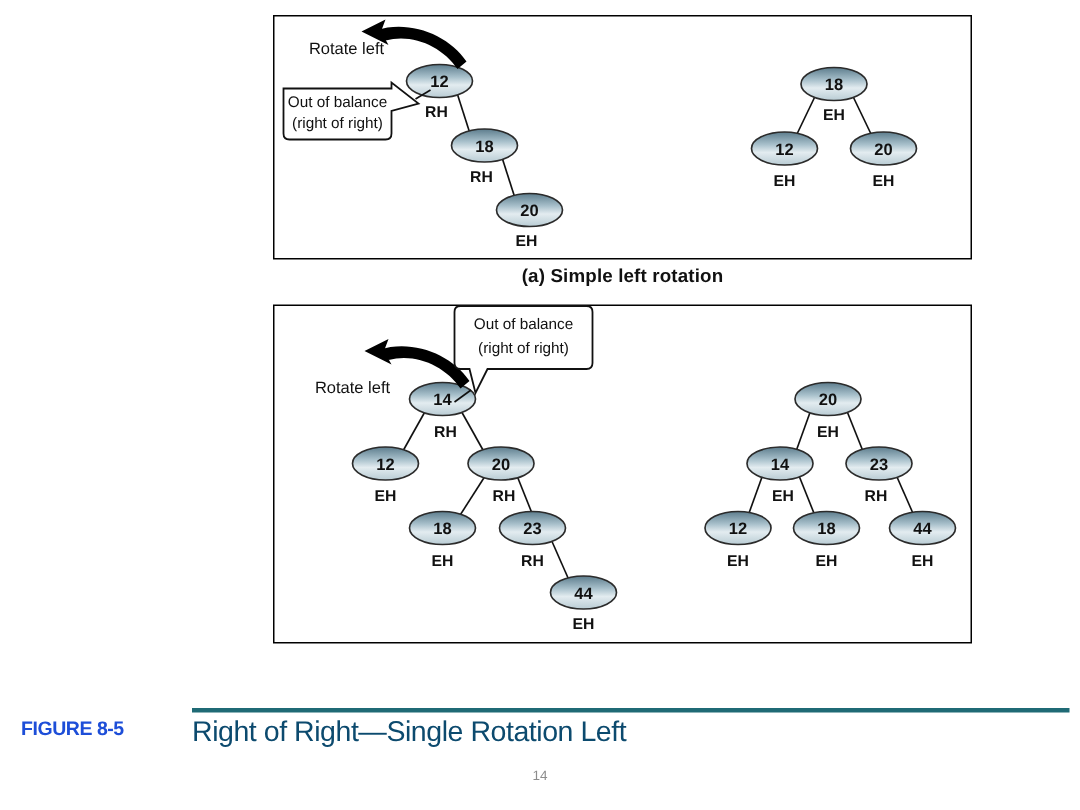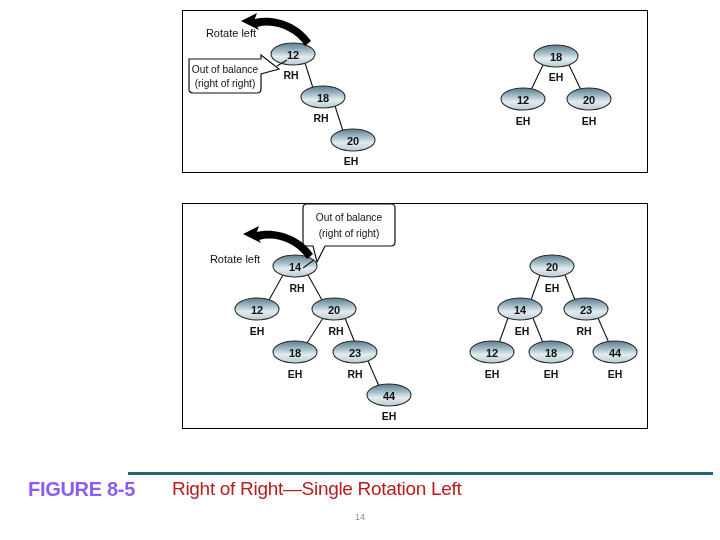--- a/index.html
+++ b/index.html
@@ -104,37 +104,35 @@
     top: 472px;
     width: 585px;
     height: 2.6px;
     background: #1f6a75;
   }
   #figure-label {
     position: absolute;
     left: 14px;
     top: 478px;
     font-family: "Liberation Sans", sans-serif;
-    font-size: 20px;
+    font-size: 13px;
     font-weight: bold;
-    color: #8b5cf6;
+    color: #1d4ed8;
     letter-spacing: -0.3px;
     white-space: nowrap;
-    margin-left: 14px;
   }
   #figure-title {
     position: absolute;
     left: 128px;
     top: 478px;
     font-family: "Liberation Sans", sans-serif;
     font-size: 19px;
-    color: #b91c1c;
+    color: #0c4a6e;
     letter-spacing: -0.3px;
     white-space: nowrap;
-    margin-left: 44px;
   }
   #page-number {
     position: absolute;
     left: 0;
     top: 512px;
     width: 720px;
     text-align: center;
     font-family: "Liberation Sans", sans-serif;
     font-size: 9px;
     color: #8c8c8c;
@@ -214,20 +212,21 @@
 
         <g>
           <ellipse cx="406" cy="88" rx="22" ry="11" fill="url(#nodeTopA)" stroke="#2b2b2b" stroke-width="1.1"></ellipse>
           <text class="node-text" x="406" y="89">20</text>
         </g>
         <text class="bf-text" x="406" y="110">EH</text>
       </g>
     </svg>
   </div>
 
+  <div class="panel-caption" id="caption-a">(a) Simple left rotation</div>
 
   <div class="panel" id="panel-b">
     <svg class="tree-svg" width="464" height="224" viewBox="0 0 464 224">
       <defs>
         <linearGradient id="nodeTopB" x1="0" y1="0" x2="0" y2="1">
           <stop offset="0%" stop-color="#5d7d8d"></stop>
           <stop offset="38%" stop-color="#a8c0cb"></stop>
           <stop offset="62%" stop-color="#e3ecf0"></stop>
           <stop offset="100%" stop-color="#b9ccd4"></stop>
         </linearGradient>

